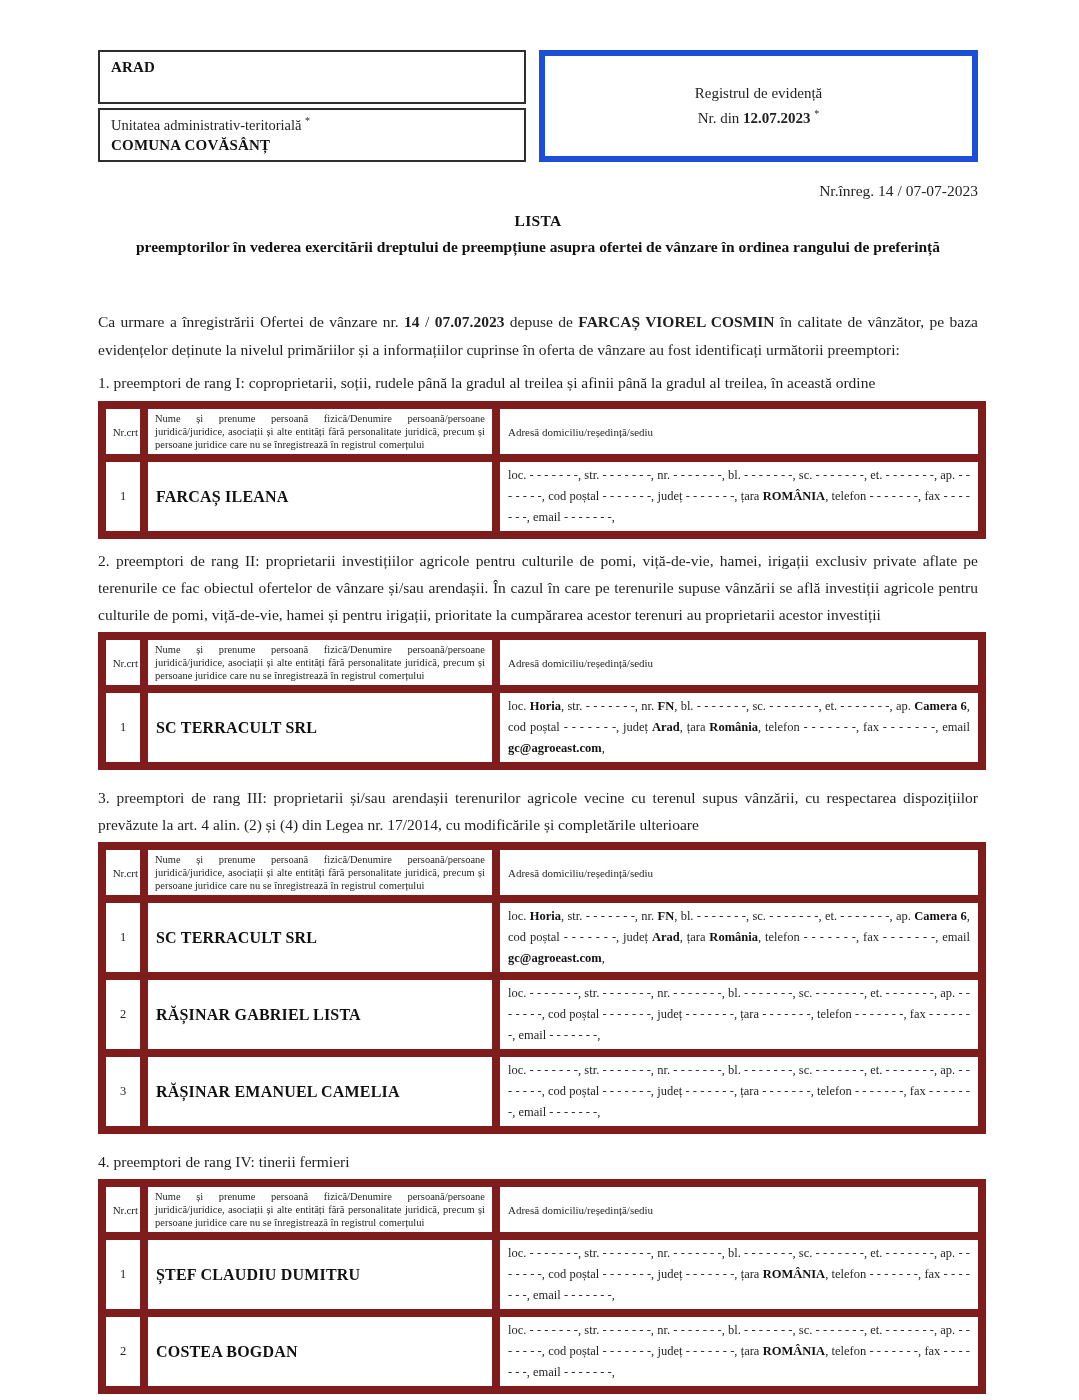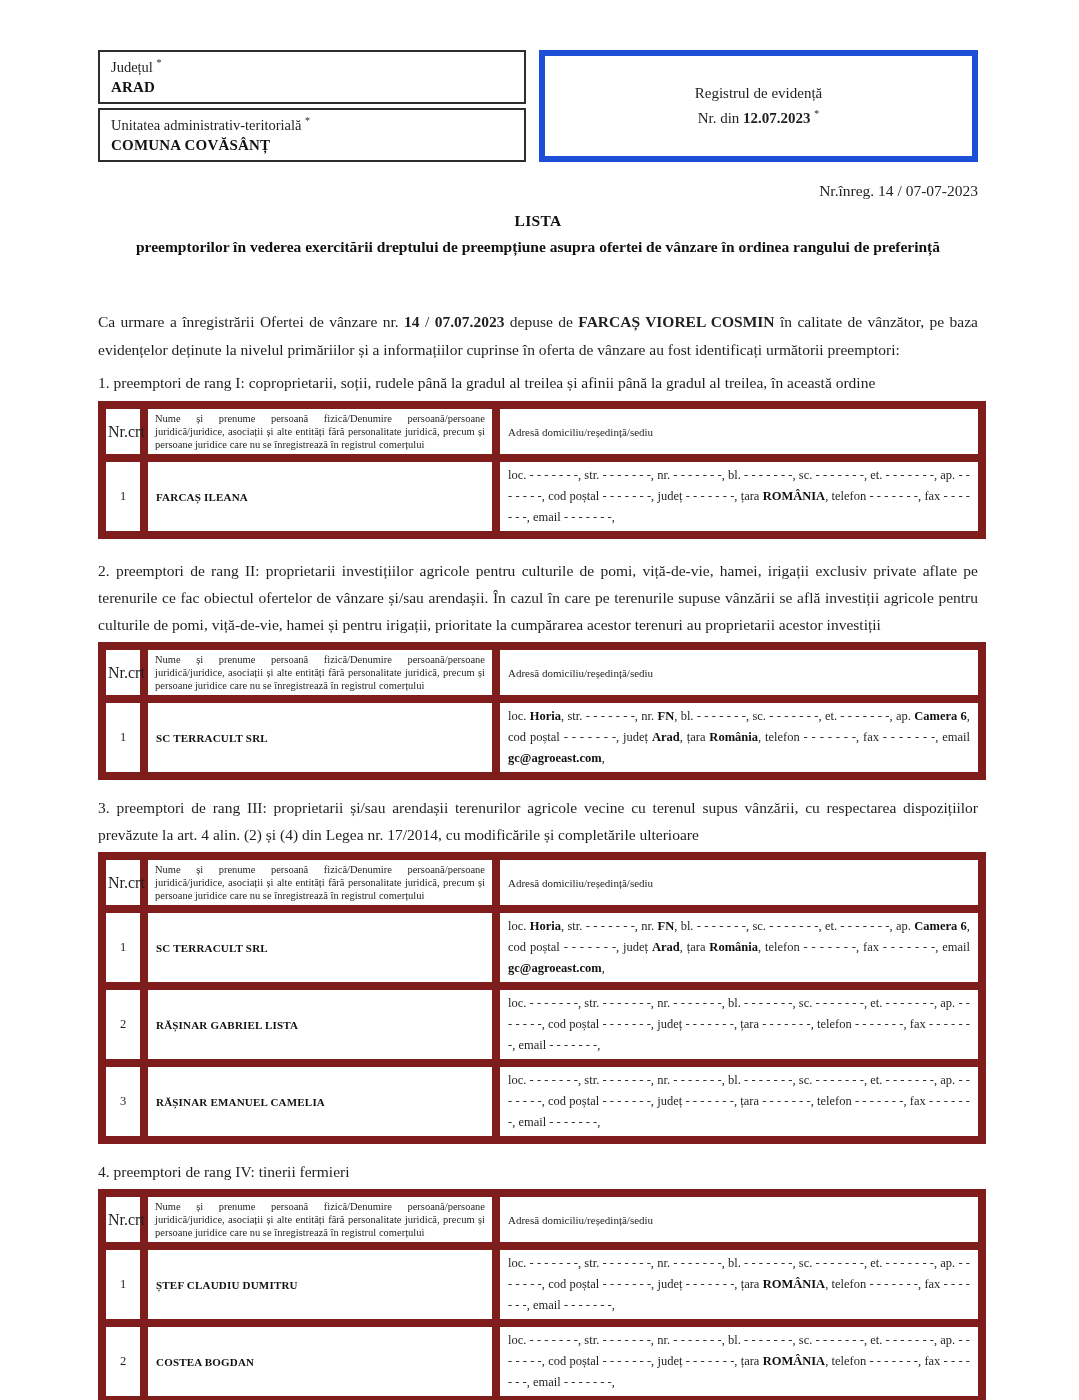--- a/index.html
+++ b/index.html
@@ -29,44 +29,43 @@
 
   .nreg { margin-top: 20px; text-align: right; font-size: 15.5px; line-height: 18px; }
 
   .title-main { margin-top: 8px; text-align: center; font-weight: bold; font-size: 15.5px; line-height: 25px; letter-spacing: 0.3px; }
   .title-sub { text-align: center; font-weight: bold; font-size: 15.5px; line-height: 27px; }
 
   .para { font-size: 15.5px; text-align: justify; }
   .intro { margin-top: 48px; line-height: 28px; }
   .sec-heading { margin-top: 14px; font-size: 15.5px; line-height: 27px; text-align: justify; }
   .sec-heading.first { margin-top: 4px; line-height: 29px; }
-  .sec-heading.h2 { margin-top: 18px; }
+  .sec-heading.h2 { margin-top: 8px; }
 
   table { border-collapse: collapse; width: 880px; margin-top: 4px; table-layout: fixed; }
   td { border: 8px solid #7f1d1d; vertical-align: middle; background: #fff; }
   .col-nr { width: 42px; }
   .col-name { width: 352px; }
   .col-addr { width: 486px; }
-  .th-nr { font-size: 16px; text-align: right; padding: 2px; }
+  .th-nr { font-size: 11px; text-align: right; padding: 2px; }
   .th-name { font-size: 10.5px; line-height: 13px; text-align: justify; padding: 3px 7px; }
   .th-addr { font-size: 11px; text-align: left; padding: 3px 8px; }
   .cell-nr { font-size: 12.5px; text-align: center; }
-  .cell-name { font-weight: bold; font-size: 11px; padding: 4px 4px 4px 8px; letter-spacing: 0.2px; }
+  .cell-name { font-weight: bold; font-size: 16px; padding: 4px 4px 4px 8px; letter-spacing: 0.2px; }
   .cell-addr { font-size: 12.5px; line-height: 21px; padding: 3px 8px; text-align: justify; }
   .cell-addr b, .cell-name, .hdr-value, .title-main, .title-sub { color: #111; }
 </style>
 </head>
 <body>
 
 <div class="content">
 
   <div class="hdr">
     <div class="hdr-left">
       <div class="hdr-box">
-        <div class="hdr-label">Județul <sup>*</sup></div>
         <div class="hdr-value">ARAD</div>
       </div>
       <div class="hdr-box">
         <div class="hdr-label">Unitatea administrativ-teritorială <sup>*</sup></div>
         <div class="hdr-value">COMUNA COVĂSÂNȚ</div>
       </div>
     </div>
     <div class="hdr-right">
       <div>Registrul de evidență</div>
       <div>Nr. din <b>12.07.2023</b> <sup>*</sup></div>

